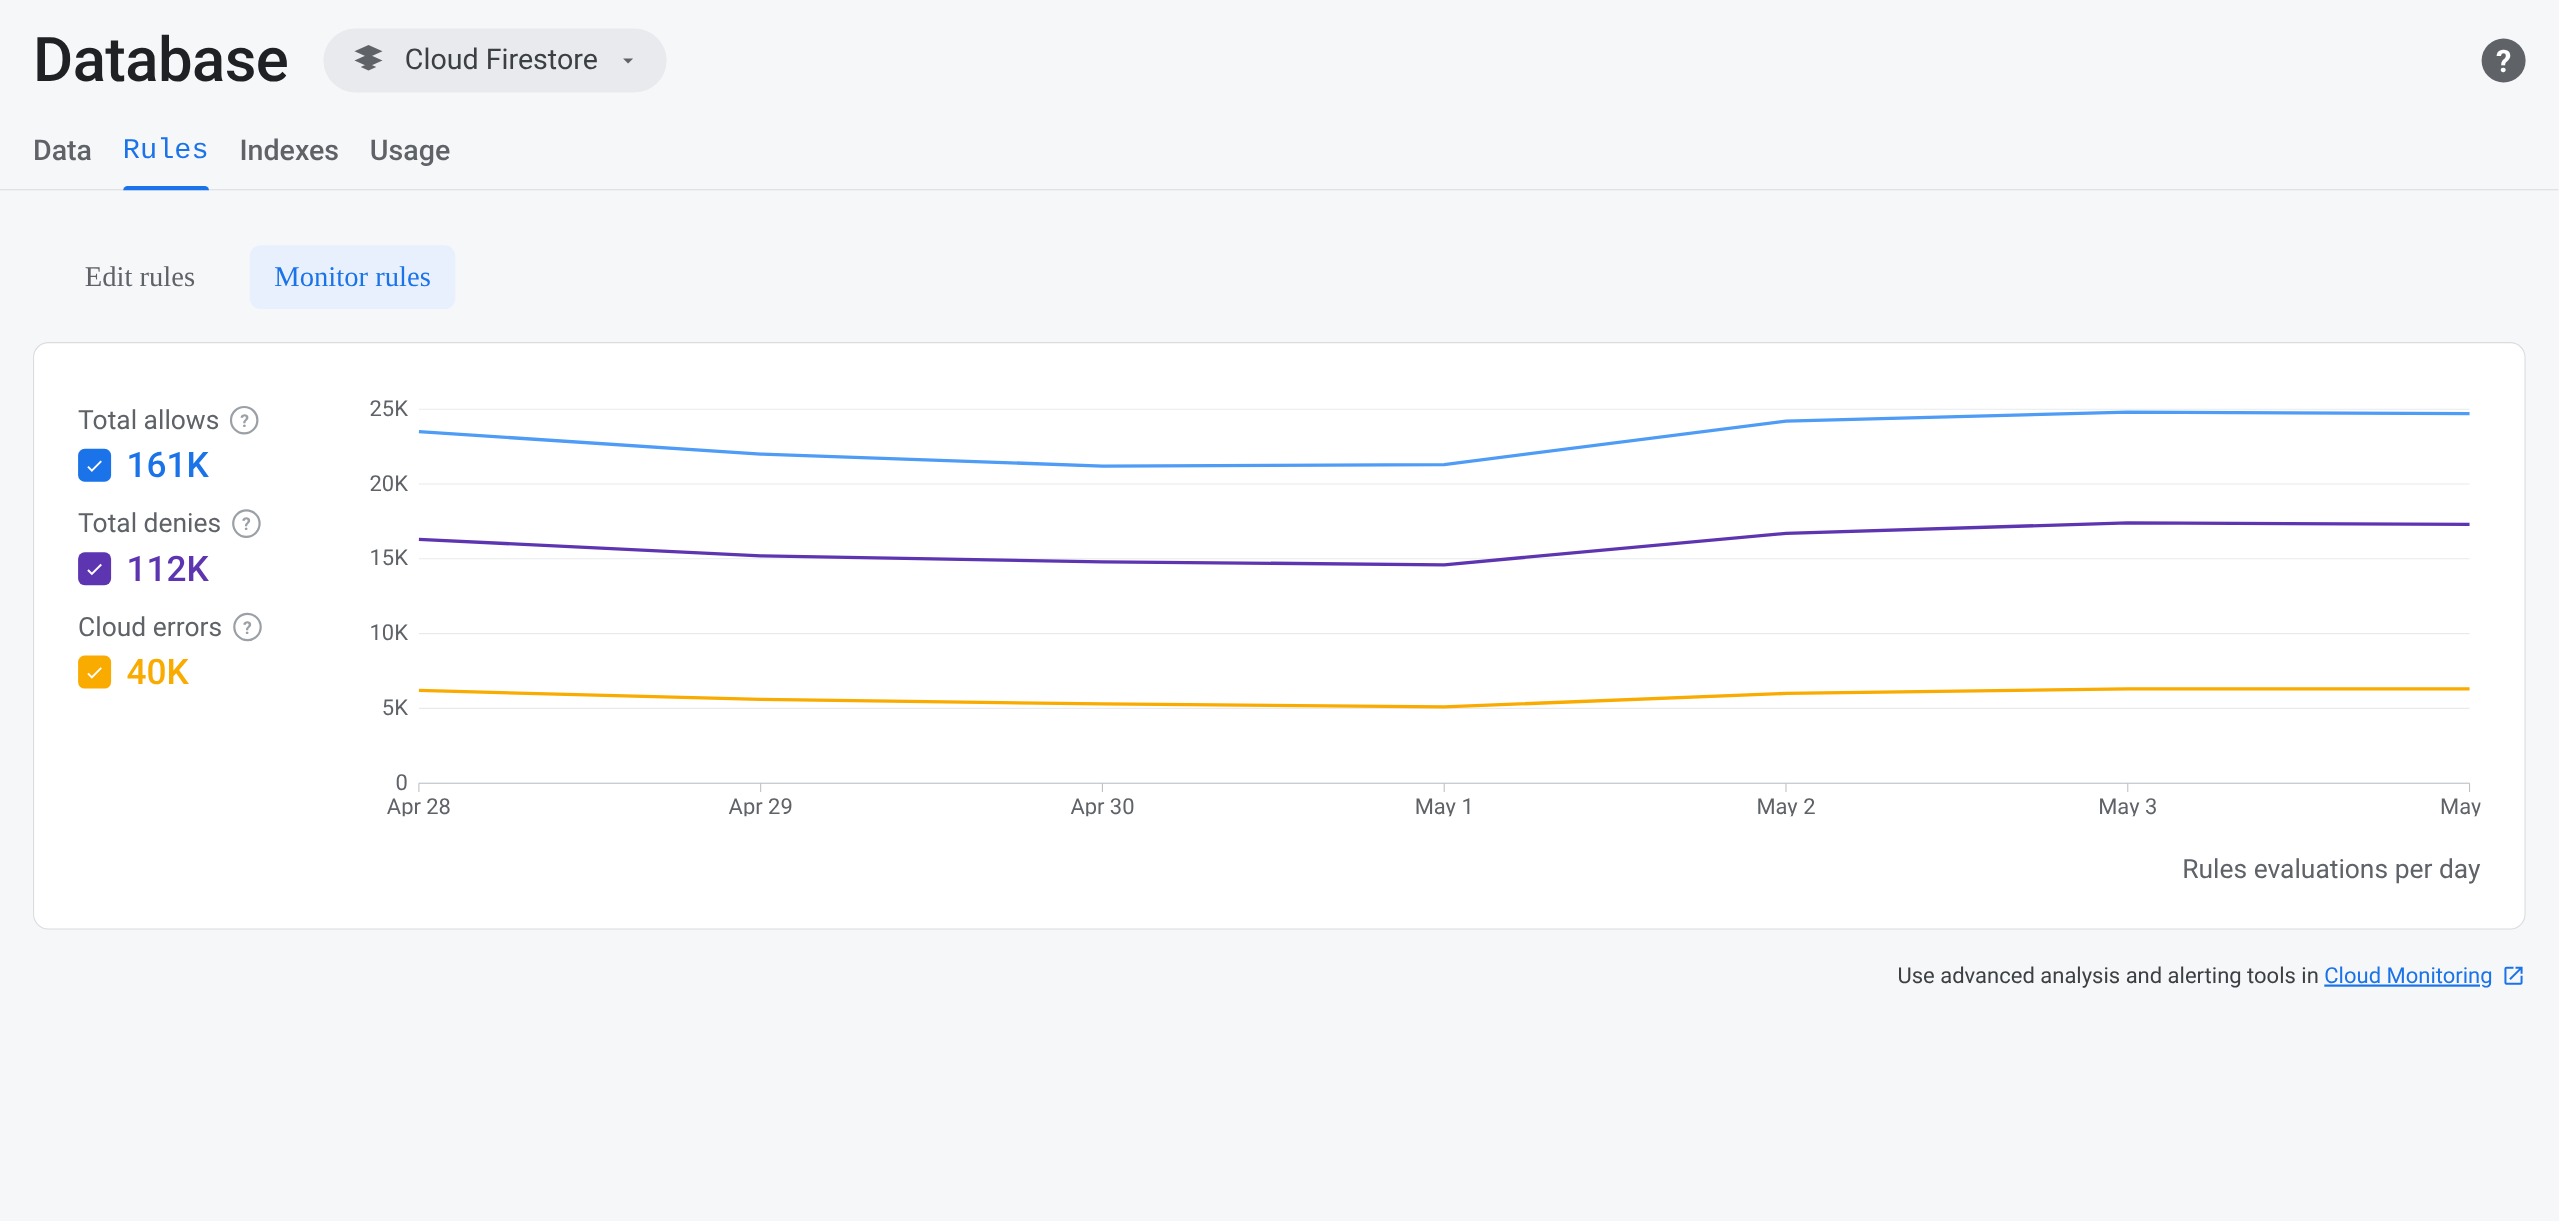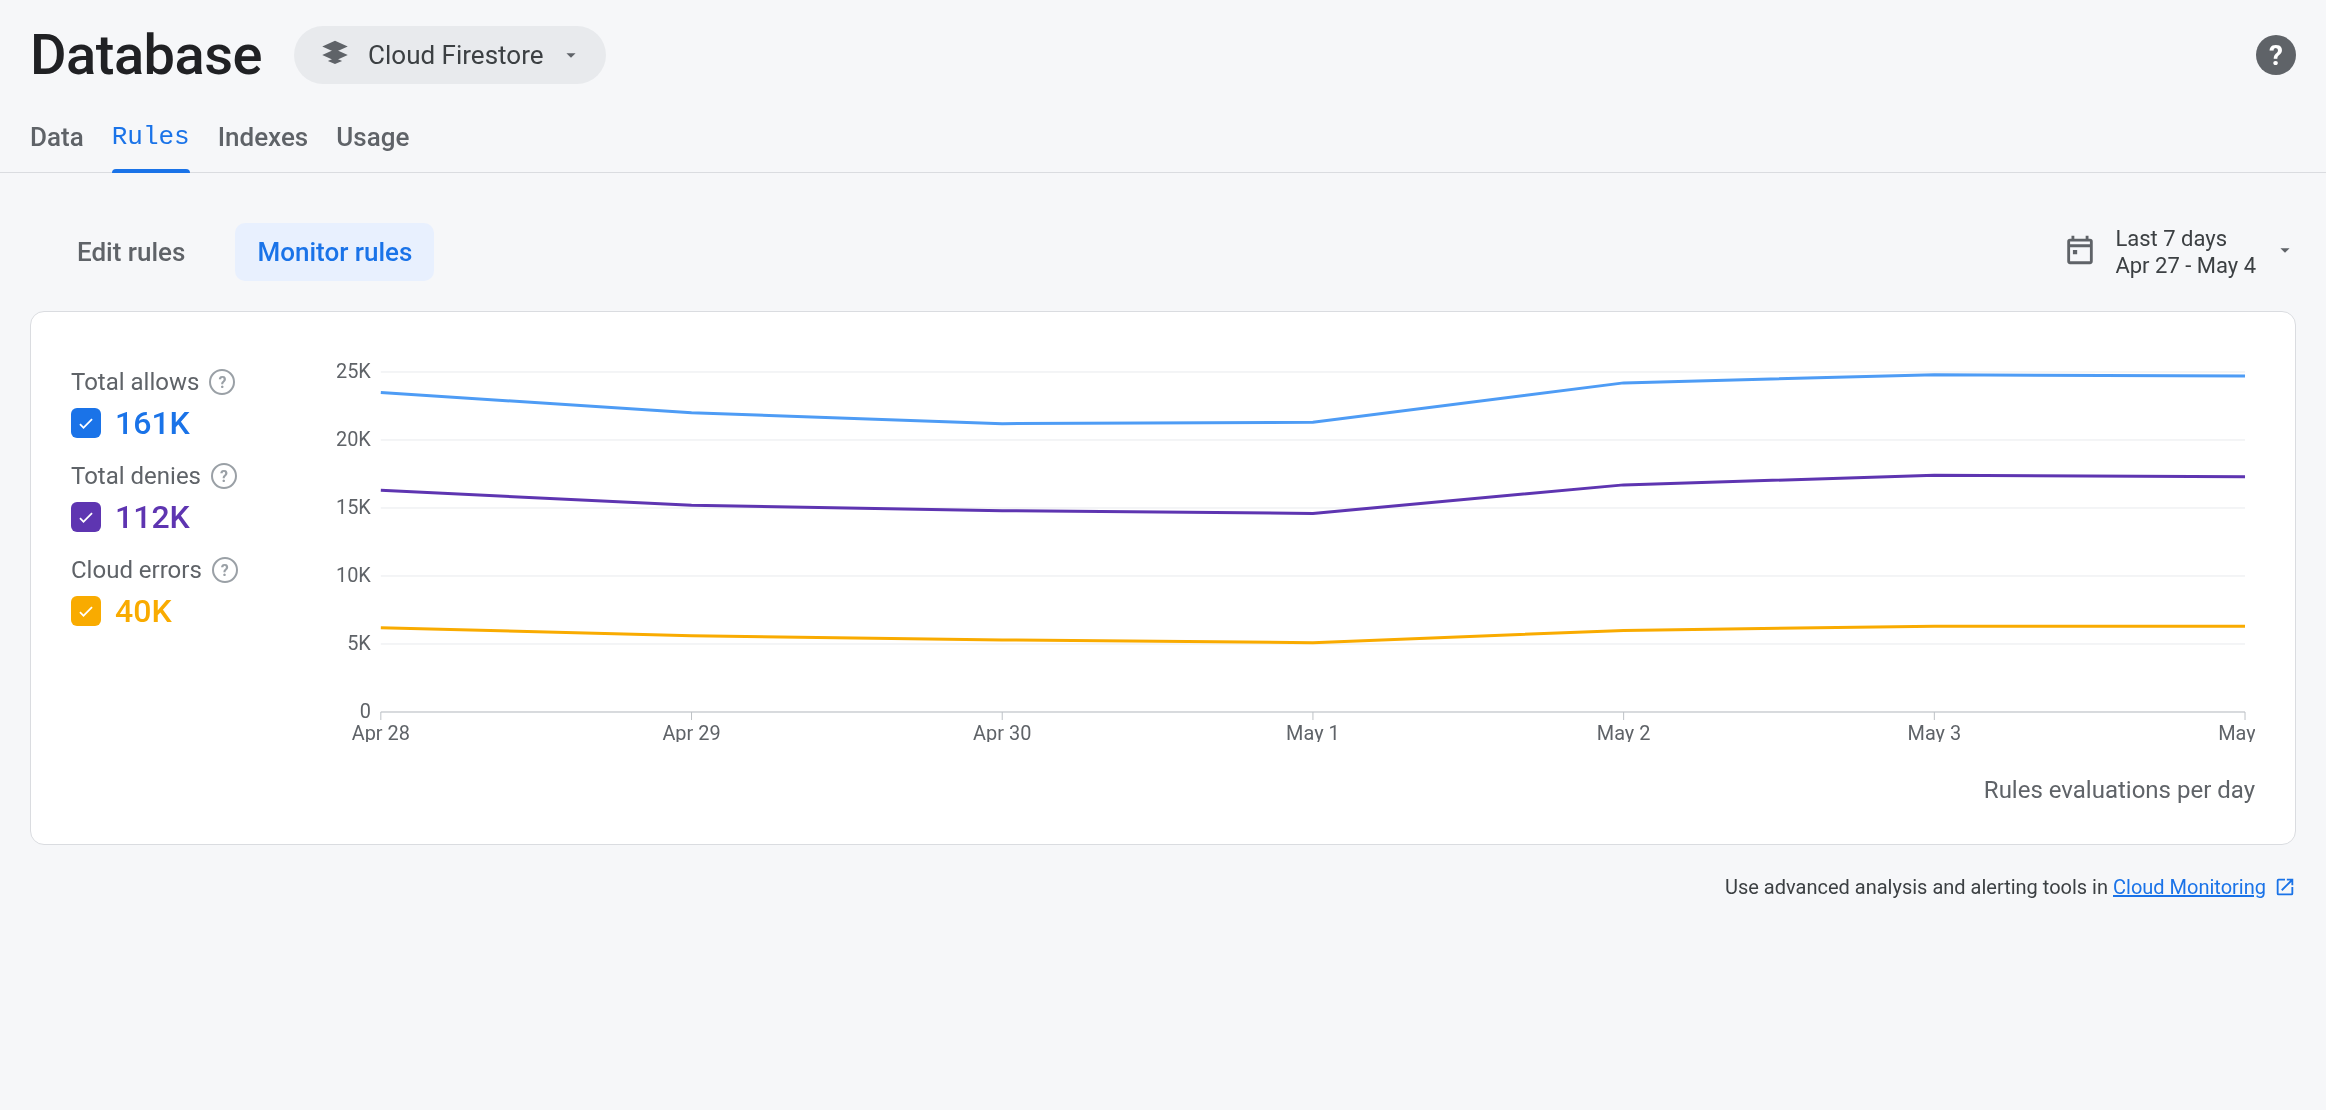--- a/index.html
+++ b/index.html
@@ -79,20 +79,21 @@
     left: 0; right: 0; bottom: -1px;
     height: 4px;
     background: #1a73e8;
     border-radius: 4px 4px 0 0;
   }
   .sub-row {
     display: flex;
     align-items: center;
     justify-content: space-between;
     padding: 50px 30px 30px 55px;
+    font-family: Liberation Serif, serif;
   }
   .sub-tabs {
     display: flex;
     align-items: center;
     gap: 28px;
   }
   .sub-tab {
     font-size: 26px;
     font-weight: 500;
     padding: 14px 22px;
@@ -217,36 +218,20 @@
   <div class="top-tab">Data</div>
   <div class="top-tab active">Rules</div>
   <div class="top-tab">Indexes</div>
   <div class="top-tab">Usage</div>
 </div>
 
 <div class="sub-row">
   <div class="sub-tabs">
     <div class="sub-tab">Edit rules</div>
     <div class="sub-tab active">Monitor rules</div>
-  </div>
-  <div class="date-picker">
-    <span>
-      <svg width="34" height="34" viewBox="0 0 24 24">
-          <path fill="#5f6368" d="M19 4h-1V2h-2v2H8V2H6v2H5a2 2 0 0 0-2 2v14a2 2 0 0 0 2 2h14a2 2 0 0 0 2-2V6a2 2 0 0 0-2-2zm0 16H5V10h14v10zM5 8V6h14v2H5zm2 4h3v3H7v-3z"></path>
-        </svg>
-    </span>
-    <div class="date-text-col">
-      <span class="date-line1">Last 7 days</span>
-      <span class="date-line2">Apr 27 - May 4</span>
-    </div>
-    <span>
-      <svg width="22" height="22" viewBox="0 0 24 24">
-          <path fill="#5f6368" d="M7 10l5 5 5-5z"></path>
-        </svg>
-    </span>
   </div>
 </div>
 
 <div class="card">
   <div class="card-body">
 
     <div class="legend-col">
 
       <div class="legend-item">
         <div class="legend-title-row">

